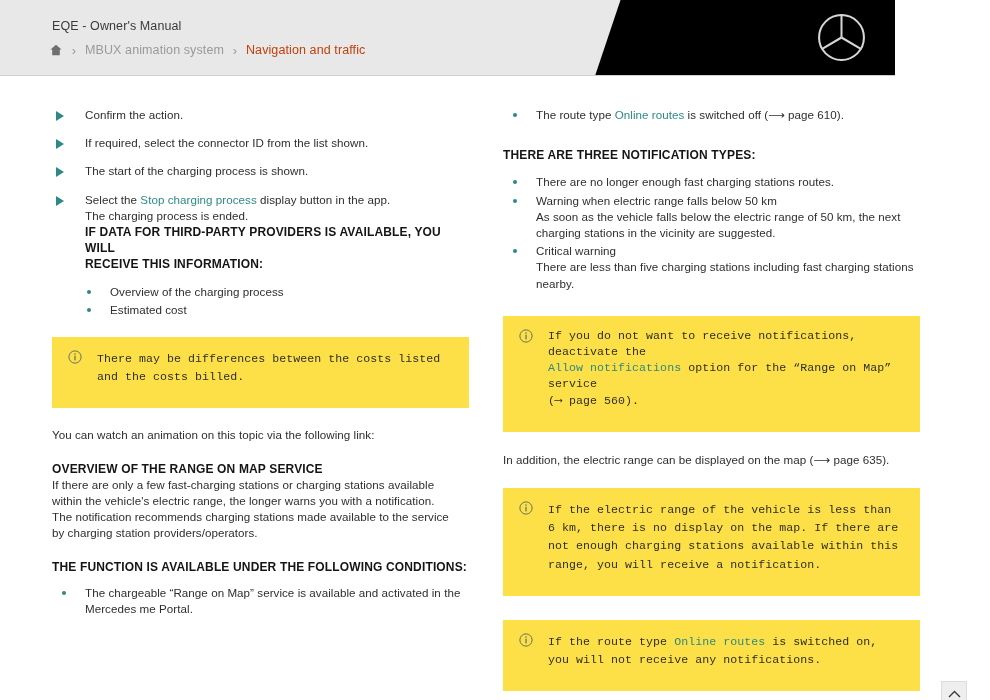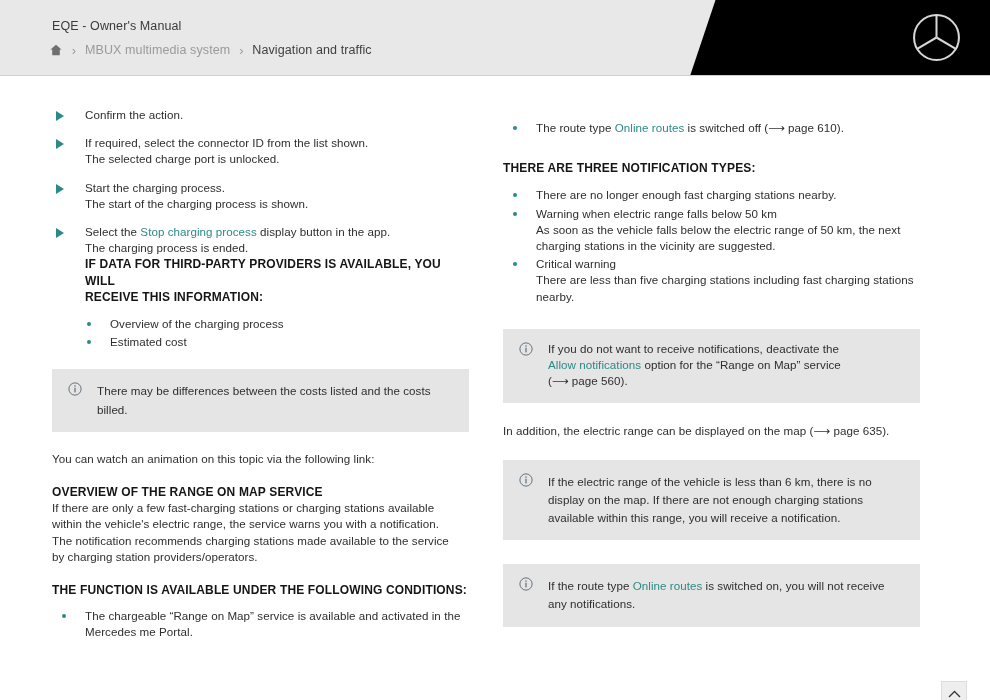--- a/index.html
+++ b/index.html
@@ -8,21 +8,21 @@
     width: 990px;
     height: 700px;
     overflow: hidden;
     background: #ffffff;
     font-family: "Liberation Sans", sans-serif;
   }
 
   
   .header {
     position: relative;
-    width: 990px;
+    width: 895px;
     height: 76px;
     background: #e8e8e8;
     overflow: hidden;
   }
   .header-black {
     position: absolute;
     top: 0;
     right: 0;
     width: 300px;
     height: 76px;
@@ -60,21 +60,21 @@
     text-align: center;
     color: #9a9a9a;
     font-size: 13px;
   }
   .bc-item {
     font-size: 12.5px;
     color: #9a9a9a;
     letter-spacing: 0.1px;
     white-space: nowrap;
   }
-  .bc-item.active { color: #404040; }
+  .bc-item.active { color: #c2410c; }
   .header-rule {
     position: absolute;
     left: 0; top: 75px;
     width: 990px; height: 1px;
     background: #cfcfcf;
   }
 
   
   .page {
     position: relative;
@@ -139,23 +139,24 @@
     left: 10px;
     top: 6px;
     width: 4px; height: 4px;
     background: #2c8a86;
     border-radius: 50%;
   }
 
   
   .infobox {
     position: relative;
-    background: #e5e5e5;
-    padding: 12px 16px 14px 45px;
+    background: #fde047;
+    padding: 12px 16px 23px 45px;
     width: 417px;
+    font-family: Liberation Mono, monospace;
   }
   .info-icon {
     position: absolute;
     left: 16px;
     top: 13px;
     width: 14px; height: 14px;
   }
   .infobox .body-text { color: #2e2e2e; }
 
   
@@ -186,21 +187,21 @@
     </g>
   </svg>
 
   <div class="header-title">EQE - Owner's Manual</div>
 
   <div class="breadcrumb">
     <svg class="bc-home" viewBox="0 0 24 24">
       <path d="M12 3 L2.5 11 H5.5 V21 H18.5 V11 H21.5 Z" fill="#6f6f6f"></path>
     </svg>
     <span class="bc-sep">›</span>
-    <span class="bc-item">MBUX multimedia system</span>
+    <span class="bc-item">MBUX animation system</span>
     <span class="bc-sep">›</span>
     <span class="bc-item active">Navigation and traffic</span>
   </div>
 
   <div class="header-rule"></div>
 </div>
 
 <div class="page">
 
   <div class="col col-left">
@@ -208,26 +209,24 @@
     <ul class="action-list" style="margin-top:31px;">
 
       <li class="action-item">
         <span class="tri"></span>
         <span class="body-text action-line">Confirm the action.</span>
       </li>
 
       <li class="action-item">
         <span class="tri"></span>
         <span class="body-text action-line">If required, select the connector ID from the list shown.</span>
-        <span class="body-text result-line">The selected charge port is unlocked.</span>
       </li>
 
       <li class="action-item">
         <span class="tri"></span>
-        <span class="body-text action-line">Start the charging process.</span>
         <span class="body-text result-line">The start of the charging process is shown.</span>
       </li>
 
       <li class="action-item">
         <span class="tri"></span>
         <span class="body-text action-line"><span>Select the </span><span class="link">Stop charging process</span><span> display button in the app.</span></span>
         <span class="body-text result-line">The charging process is ended.</span>
         <span class="heading" style="display:block;">IF DATA FOR THIRD-PARTY PROVIDERS IS AVAILABLE, YOU WILL</span>
         <span class="heading" style="display:block;">RECEIVE THIS INFORMATION:</span>
 
@@ -251,50 +250,50 @@
         <rect x="11.1" y="9.8" width="1.8" height="8" fill="#4a5a66"></rect>
       </svg>
       <span class="body-text">There may be differences between the costs listed and the costs billed.</span>
     </div>
 
     <div class="body-text para" style="margin-top:19px;">You can watch an animation on this topic via the following link:</div>
 
     <div class="heading" style="margin-top:17px;">OVERVIEW OF THE RANGE ON MAP SERVICE</div>
     <div class="body-text">
       <span style="display:block;">If there are only a few fast-charging stations or charging stations available</span>
-      <span style="display:block;">within the vehicle's electric range, the service warns you with a notification.</span>
+      <span style="display:block;">within the vehicle's electric range, the longer warns you with a notification.</span>
       <span style="display:block;">The notification recommends charging stations made available to the service</span>
       <span style="display:block;">by charging station providers/operators.</span>
     </div>
 
     <div class="heading" style="margin-top:17px;">THE FUNCTION IS AVAILABLE UNDER THE FOLLOWING CONDITIONS:</div>
 
     <ul class="dot-list" style="margin-top:10px;">
       <li class="dot-item body-text">
         <span class="dot"></span>
         <span>The chargeable “Range on Map” service is available and activated in the Mercedes me Portal.</span>
       </li>
     </ul>
   </div>
 
   <div class="col col-right">
 
-    <ul class="dot-list" style="margin-top:44px;">
+    <ul class="dot-list" style="margin-top:31px;">
       <li class="dot-item body-text">
         <span class="dot"></span>
         <span>The route type </span><span class="link">Online routes</span><span> is switched off (⟶ page 610).</span>
       </li>
     </ul>
 
     <div class="heading" style="margin-top:24px;">THERE ARE THREE NOTIFICATION TYPES:</div>
 
     <ul class="dot-list" style="margin-top:11px;">
       <li class="dot-item body-text">
         <span class="dot"></span>
-        <span style="display:block;">There are no longer enough fast charging stations nearby.</span>
+        <span style="display:block;">There are no longer enough fast charging stations routes.</span>
       </li>
       <li class="dot-item body-text">
         <span class="dot"></span>
         <span style="display:block;">Warning when electric range falls below 50 km</span>
         <span style="display:block;">As soon as the vehicle falls below the electric range of 50 km, the next charging stations in the vicinity are suggested.</span>
       </li>
       <li class="dot-item body-text">
         <span class="dot"></span>
         <span style="display:block;">Critical warning</span>
         <span style="display:block;">There are less than five charging stations including fast charging stations nearby.</span>

